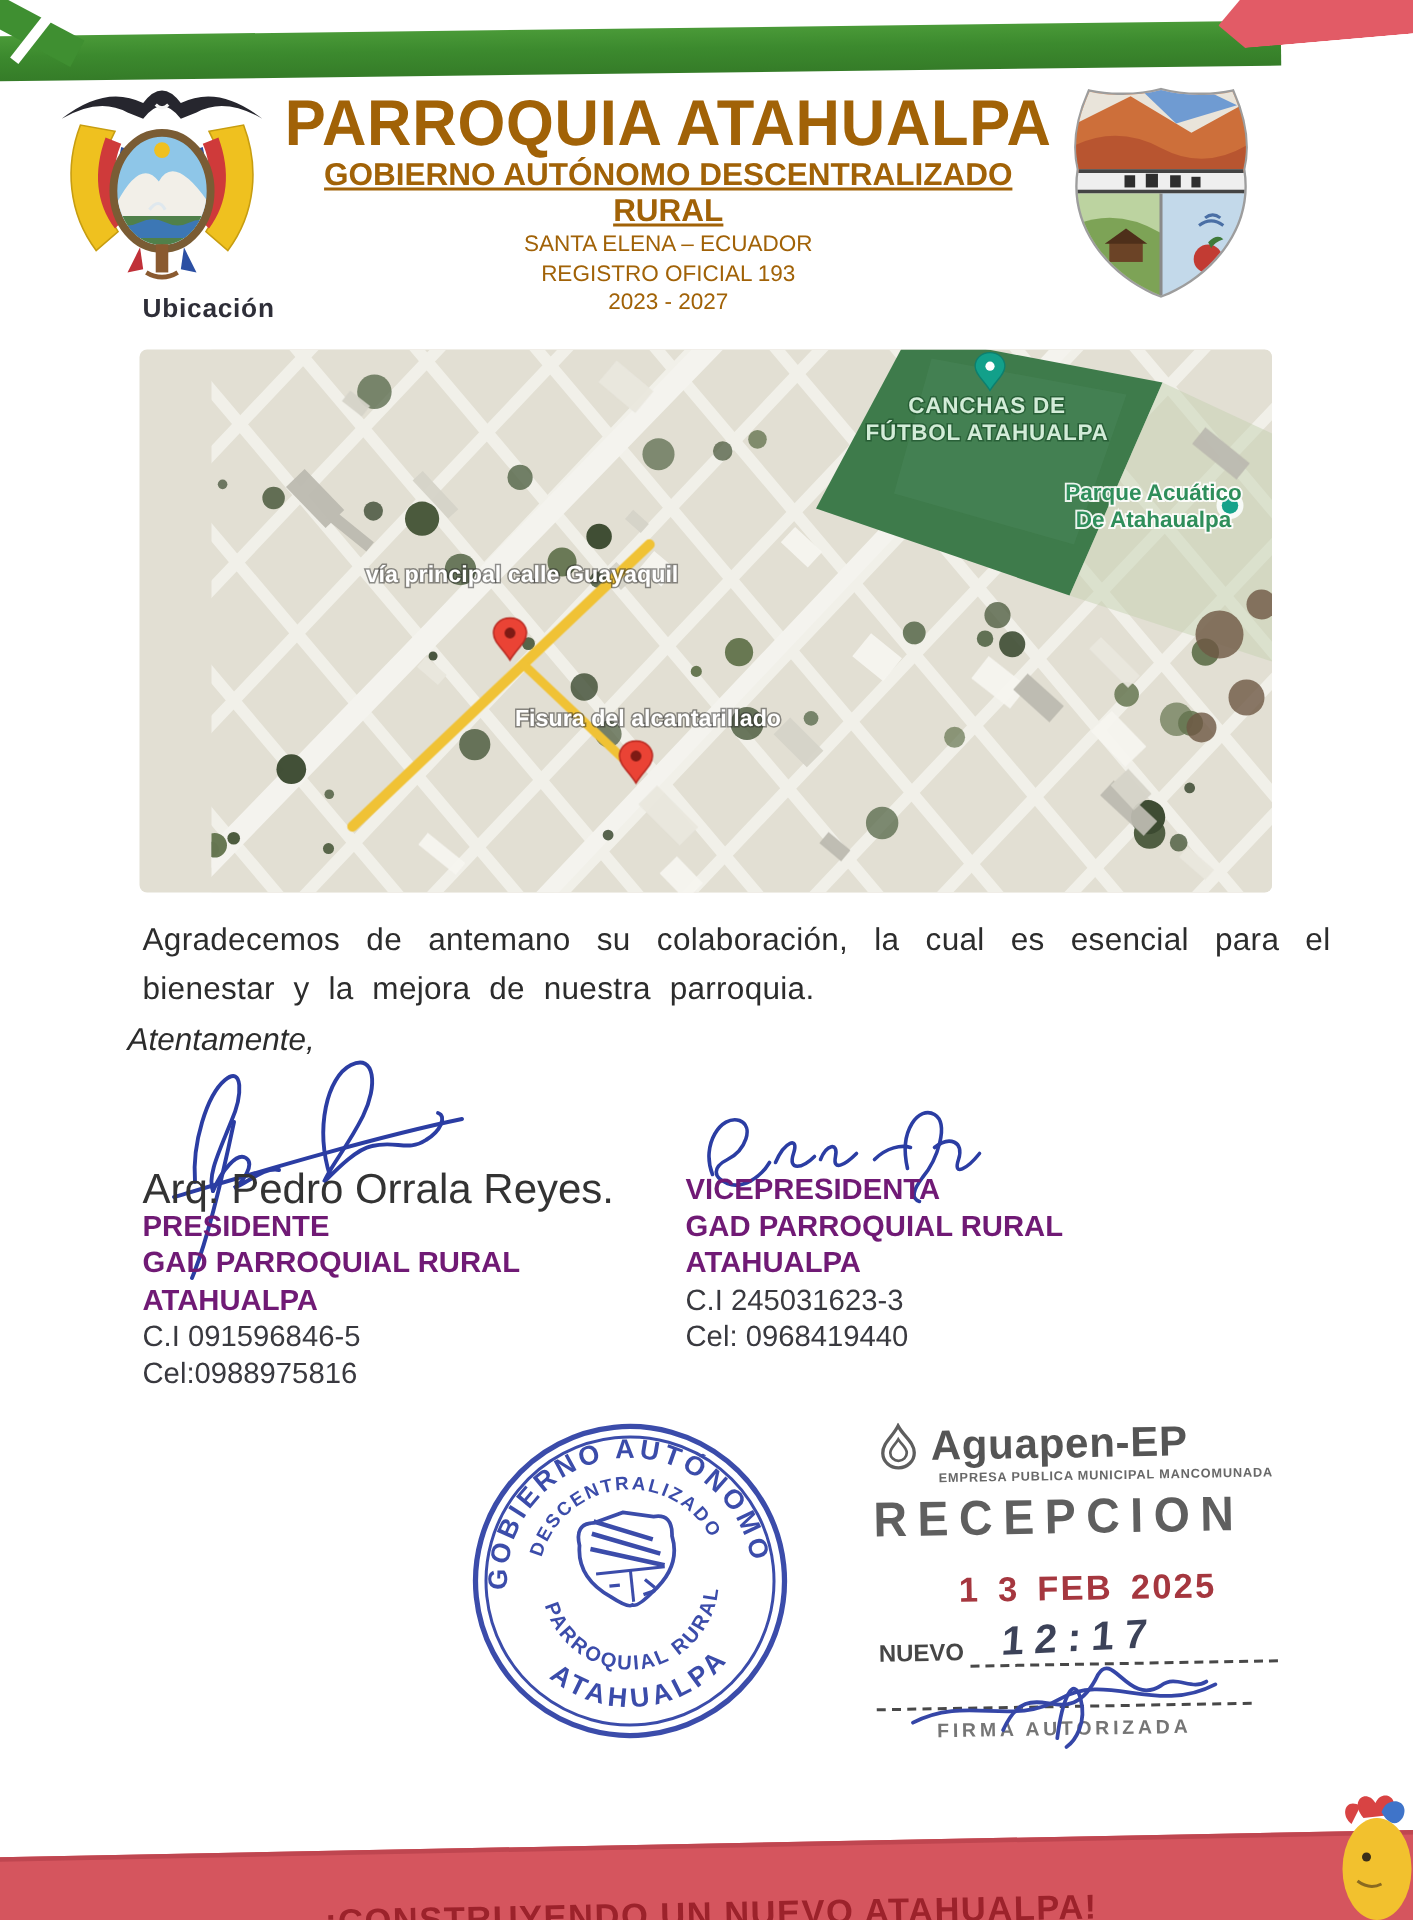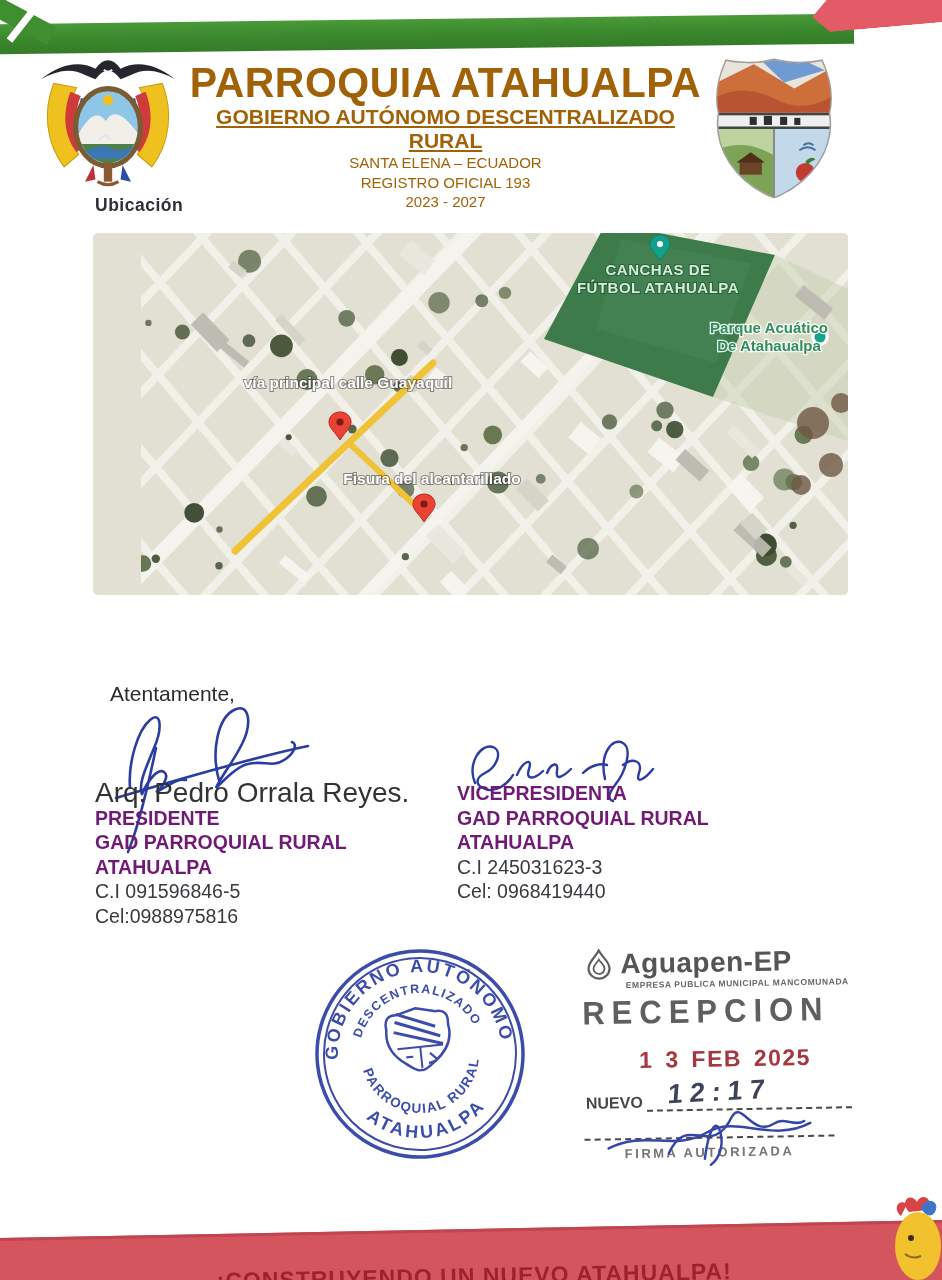--- a/index.html
+++ b/index.html
@@ -24,21 +24,21 @@
   
   .map{position:absolute;left:93px;top:233px;width:707px;height:362px;border-radius:5px;overflow:hidden;background:#e2dfd3;padding-left:48px;}
   .mapsvg{display:block;width:707px;height:362px;}
   .ml{font-weight:700;font-family:"Liberation Sans",sans-serif;}
   .lbl-white{fill:#ffffff;font-size:15.5px;paint-order:stroke;stroke:rgba(40,40,40,.5);stroke-width:2px;}
   .lbl-field{fill:#d3ecd8;font-size:15px;letter-spacing:.5px;paint-order:stroke;stroke:rgba(20,70,35,.55);stroke-width:2px;}
   .lbl-park{fill:#2f8e5b;font-size:15px;paint-order:stroke;stroke:rgba(255,255,255,.9);stroke-width:2.5px;}
   
   .para{position:absolute;left:95px;top:610px;width:792px;font-size:21px;line-height:33px;color:#2c2c2c;
         text-align:justify;word-spacing:6.5px;letter-spacing:.2px;}
-  .closing{position:absolute;left:110px;top:682px;font-size:21px;color:#2c2c2c;}
+  .closing{position:absolute;left:85px;top:682px;font-size:21px;color:#2c2c2c;font-style:italic;}
   .sigsvg{position:absolute;pointer-events:none;}
   .sig1{left:100px;top:696px;width:240px;height:170px;}
   .sig2{left:455px;top:733px;width:215px;height:75px;}
   .block{position:absolute;top:781px;width:360px;color:#39393f;font-size:19.5px;line-height:24.5px;}
   .b1{left:95px;}.b2{left:457px;}
   .block .bn{font-size:28px;color:#333;}
   .block .bb{font-weight:800;color:#701a75;}
   
   .stamp-round{position:absolute;left:310px;top:944px;width:220px;height:220px;transform:rotate(-6deg);opacity:.92;}
   .recv{position:absolute;left:583px;top:946px;width:330px;transform:rotate(-1deg);color:#4f4f4f;opacity:.95;}
@@ -272,20 +272,21 @@
       </g>
       <text x="517" y="42" text-anchor="middle" class="ml lbl-field">CANCHAS DE</text>
       <text x="517" y="60" text-anchor="middle" class="ml lbl-field">FÚTBOL ATAHUALPA</text>
       <text x="628" y="100" text-anchor="middle" class="ml lbl-park">Parque Acuático</text>
       <text x="628" y="118" text-anchor="middle" class="ml lbl-park">De Atahaualpa</text>
       <text x="207" y="155" text-anchor="middle" class="ml lbl-white">vía principal calle Guayaquil</text>
       <text x="291" y="251" text-anchor="middle" class="ml lbl-white">Fisura del alcantarillado</text>
     </svg>
   </div>
 
+  <div class="para">Agradecemos de antemano su colaboración, la cual es esencial para el bienestar y la mejora de nuestra parroquia.</div>
   <div class="closing">Atentamente,</div>
 
   <svg class="sigsvg sig1" viewBox="0 0 240 170">
     <g stroke="#2b3da3" stroke-width="2.6" fill="none" stroke-linecap="round">
       <path d="M30,92 C28,66 38,34 50,24 C62,14 62,34 54,52 C46,72 38,88 42,98"></path>
       <path d="M42,98 C48,84 58,72 64,76 C70,80 62,92 56,96 C66,92 76,82 86,84"></path>
       <path d="M120,88 C110,56 118,22 134,14 C150,6 152,28 142,48 C132,68 120,82 116,92 C126,82 138,70 148,68 C164,64 172,72 184,64 C194,58 198,48 192,46"></path>
       <path d="M16,102 C70,86 150,62 208,50"></path>
       <path d="M56,52 C48,90 38,132 28,156"></path>
     </g>

